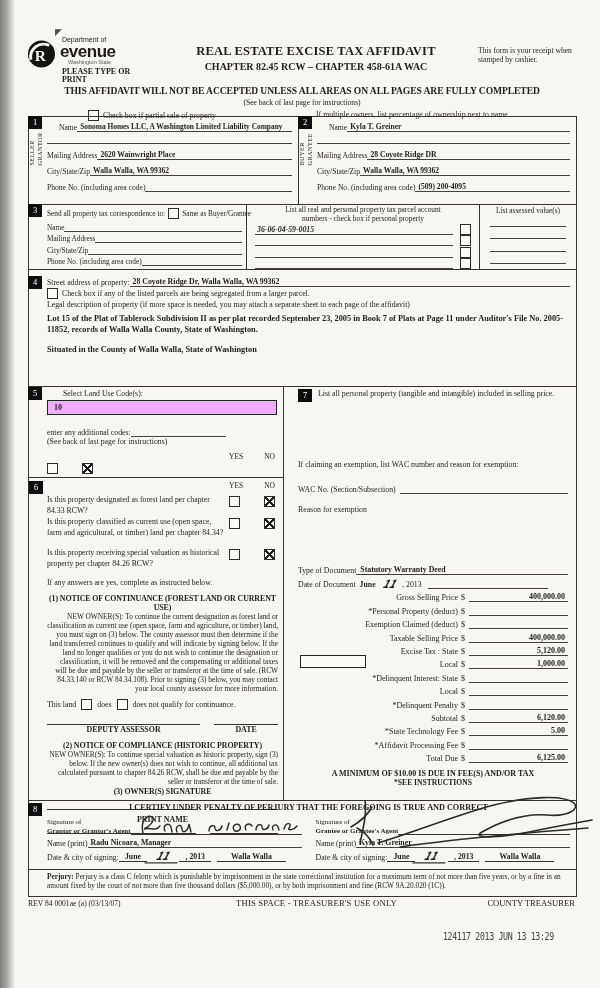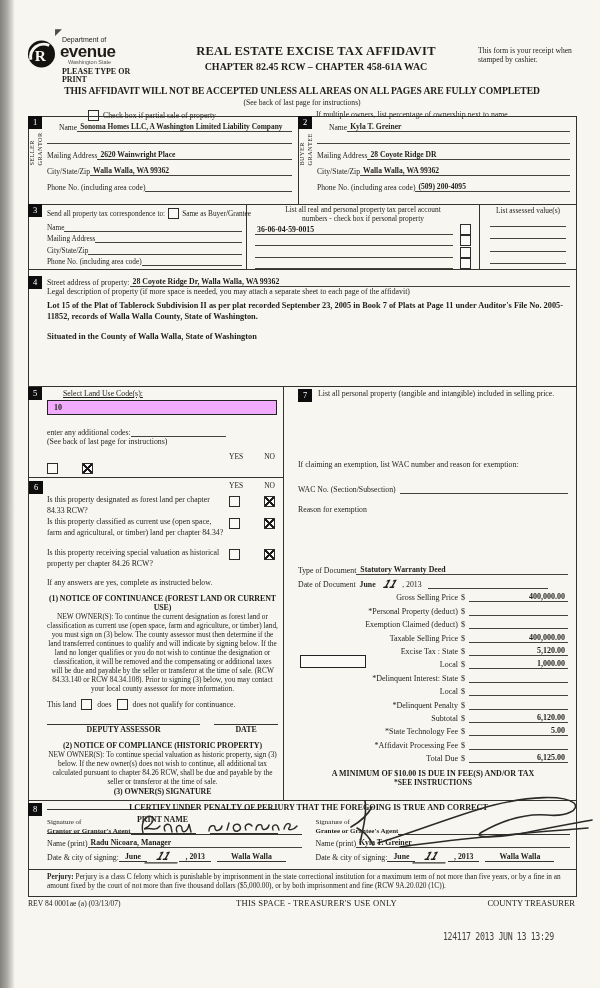--- a/index.html
+++ b/index.html
@@ -54,21 +54,21 @@
   .frow{display:flex;align-items:flex-end;font-size:7.6px;height:16px;}
   .frow.first{height:12px;}
   .frow.spare{height:12px;}
 
   .sec3{position:absolute;left:0;top:87px;width:100%;height:65px;border-top:1px solid #36332f;display:flex;box-sizing:border-box;}
   .s3a{width:217px;position:relative;padding:2px 4px 2px 18px;box-sizing:border-box;}
   .s3a .srow{display:flex;align-items:flex-end;font-size:7.3px;height:11.6px;}
   .s3b{width:233px;border-left:1px solid #36332f;padding:1px 8px;box-sizing:border-box;}
   .s3b .phead{font-size:7.4px;text-align:center;line-height:1.2;}
   .prow{display:flex;align-items:flex-end;height:11.3px;font-size:7.8px;}
-  .prow .pline{flex:1;border-bottom:1px solid #45423e;font-weight:bold;padding-left:2px;}
+  .prow .pline{flex:1;border-bottom:1px solid #45423e;font-weight:bold;padding-left:2px;font-style:italic;}
   .prow .cb{margin-left:7px;margin-bottom:0;}
   .s3c{flex:1;border-left:1px solid #36332f;padding:1px 10px;box-sizing:border-box;}
   .s3c .ahead{font-size:7.4px;text-align:center;}
   .aline{border-bottom:1px solid #45423e;height:11.2px;}
 
   .sec4{position:absolute;left:0;top:152px;width:100%;height:117px;border-top:1px solid #36332f;
       padding:3px 6px 0 18px;box-sizing:border-box;font-size:7.8px;position:absolute;}
   .s4row{display:flex;align-items:flex-end;height:14px;}
   .s4chk{display:flex;gap:4px;align-items:center;height:13px;}
   .legal{font-weight:bold;font-size:8.3px;line-height:1.3;margin-top:2px;width:525px;}
@@ -85,21 +85,21 @@
   .addrow .ln{width:95px;border-bottom:1px solid #45423e;}
   .ynhead{width:46px;margin-left:auto;margin-right:3px;display:flex;justify-content:space-between;
       font-size:7.5px;margin-top:3px;}
   .qrow{display:flex;margin-top:1px;}
   .qtext{flex:1;padding-right:4px;line-height:1.35;}
   .qboxes{width:46px;display:flex;justify-content:space-between;padding-top:1px;margin-right:3px;}
   .hr{border-top:1px solid #36332f;margin:3px -5px 2px -18px;}
   .m6{position:relative;height:13px;}
   .ifyes{margin-top:9px;}
   .ntitle{font-weight:bold;font-size:7.9px;text-align:center;margin-top:7px;letter-spacing:-0.1px;}
-  .nbody{font-size:7.35px;line-height:1.22;margin-top:1px;text-align:center;}
+  .nbody{font-size:7.35px;line-height:1.22;margin-top:1px;text-align:right;}
   .landrow{display:flex;gap:5px;align-items:center;margin-top:5px;font-size:7.8px;}
   .dlines{display:flex;gap:14px;margin-top:14px;}
   .dlines .a{flex:2.4;border-bottom:1px solid #36332f;}
   .dlines .b{flex:1;border-bottom:1px solid #36332f;}
   .dlabels{display:flex;gap:14px;font-size:7.9px;font-weight:bold;}
   .dlabels .a{flex:2.4;text-align:center;}
   .dlabels .b{flex:1;text-align:center;}
   .sigline2{display:flex;gap:14px;margin-top:13px;}
   .sigline2 .a{flex:2.2;border-bottom:1px solid #36332f;}
   .sigline2 .b{flex:1;border-bottom:1px solid #36332f;}
@@ -308,30 +308,34 @@
         <div class="aline"></div>
       </div>
     </div>
 
     <div class="sec4">
       <div class="marker" style="left:-1px;top:6px;">4</div>
       <div class="s4row">
         <span class="lab">Street address of property:</span>
         <span class="wl">28 Coyote Ridge Dr, Walla Walla, WA  99362</span>
       </div>
+      <div class="s4chk">
+        <span class="cb"></span>
+        <span>Check box if any of the listed parcels are being segregated from a larger parcel.</span>
+      </div>
       <div style="height:12px;">Legal description of property (if more space is needed, you may attach a separate sheet to each page of the affidavit)</div>
       <div class="legal">Lot 15 of the Plat of Tablerock Subdivision II as per plat recorded September 23, 2005 in Book 7 of Plats at Page 11 under Auditor's File No. 2005-11852, records of Walla Walla County, State of Washington.</div>
       <div class="situated">Situated in the County of Walla Walla, State of Washington</div>
     </div>
 
     <div class="cols">
 
       <div class="lcol">
         <div class="marker" style="left:-1px;top:0;">5</div>
-        <div style="padding-left:16px;text-decoration:underline;">Select Land Use Code(s):</div>
+        <div style="padding-left:16px;">Select Land Use Code(s):</div>
         <div class="codebox">10</div>
         <div class="addrow">
           <span class="lab">enter any additional codes:</span>
           <span class="ln"></span>
         </div>
         <div style="height:12px;">(See back of last page for instructions)</div>
         <div class="ynhead">
           <span>YES</span>
           <span>NO</span>
         </div>

